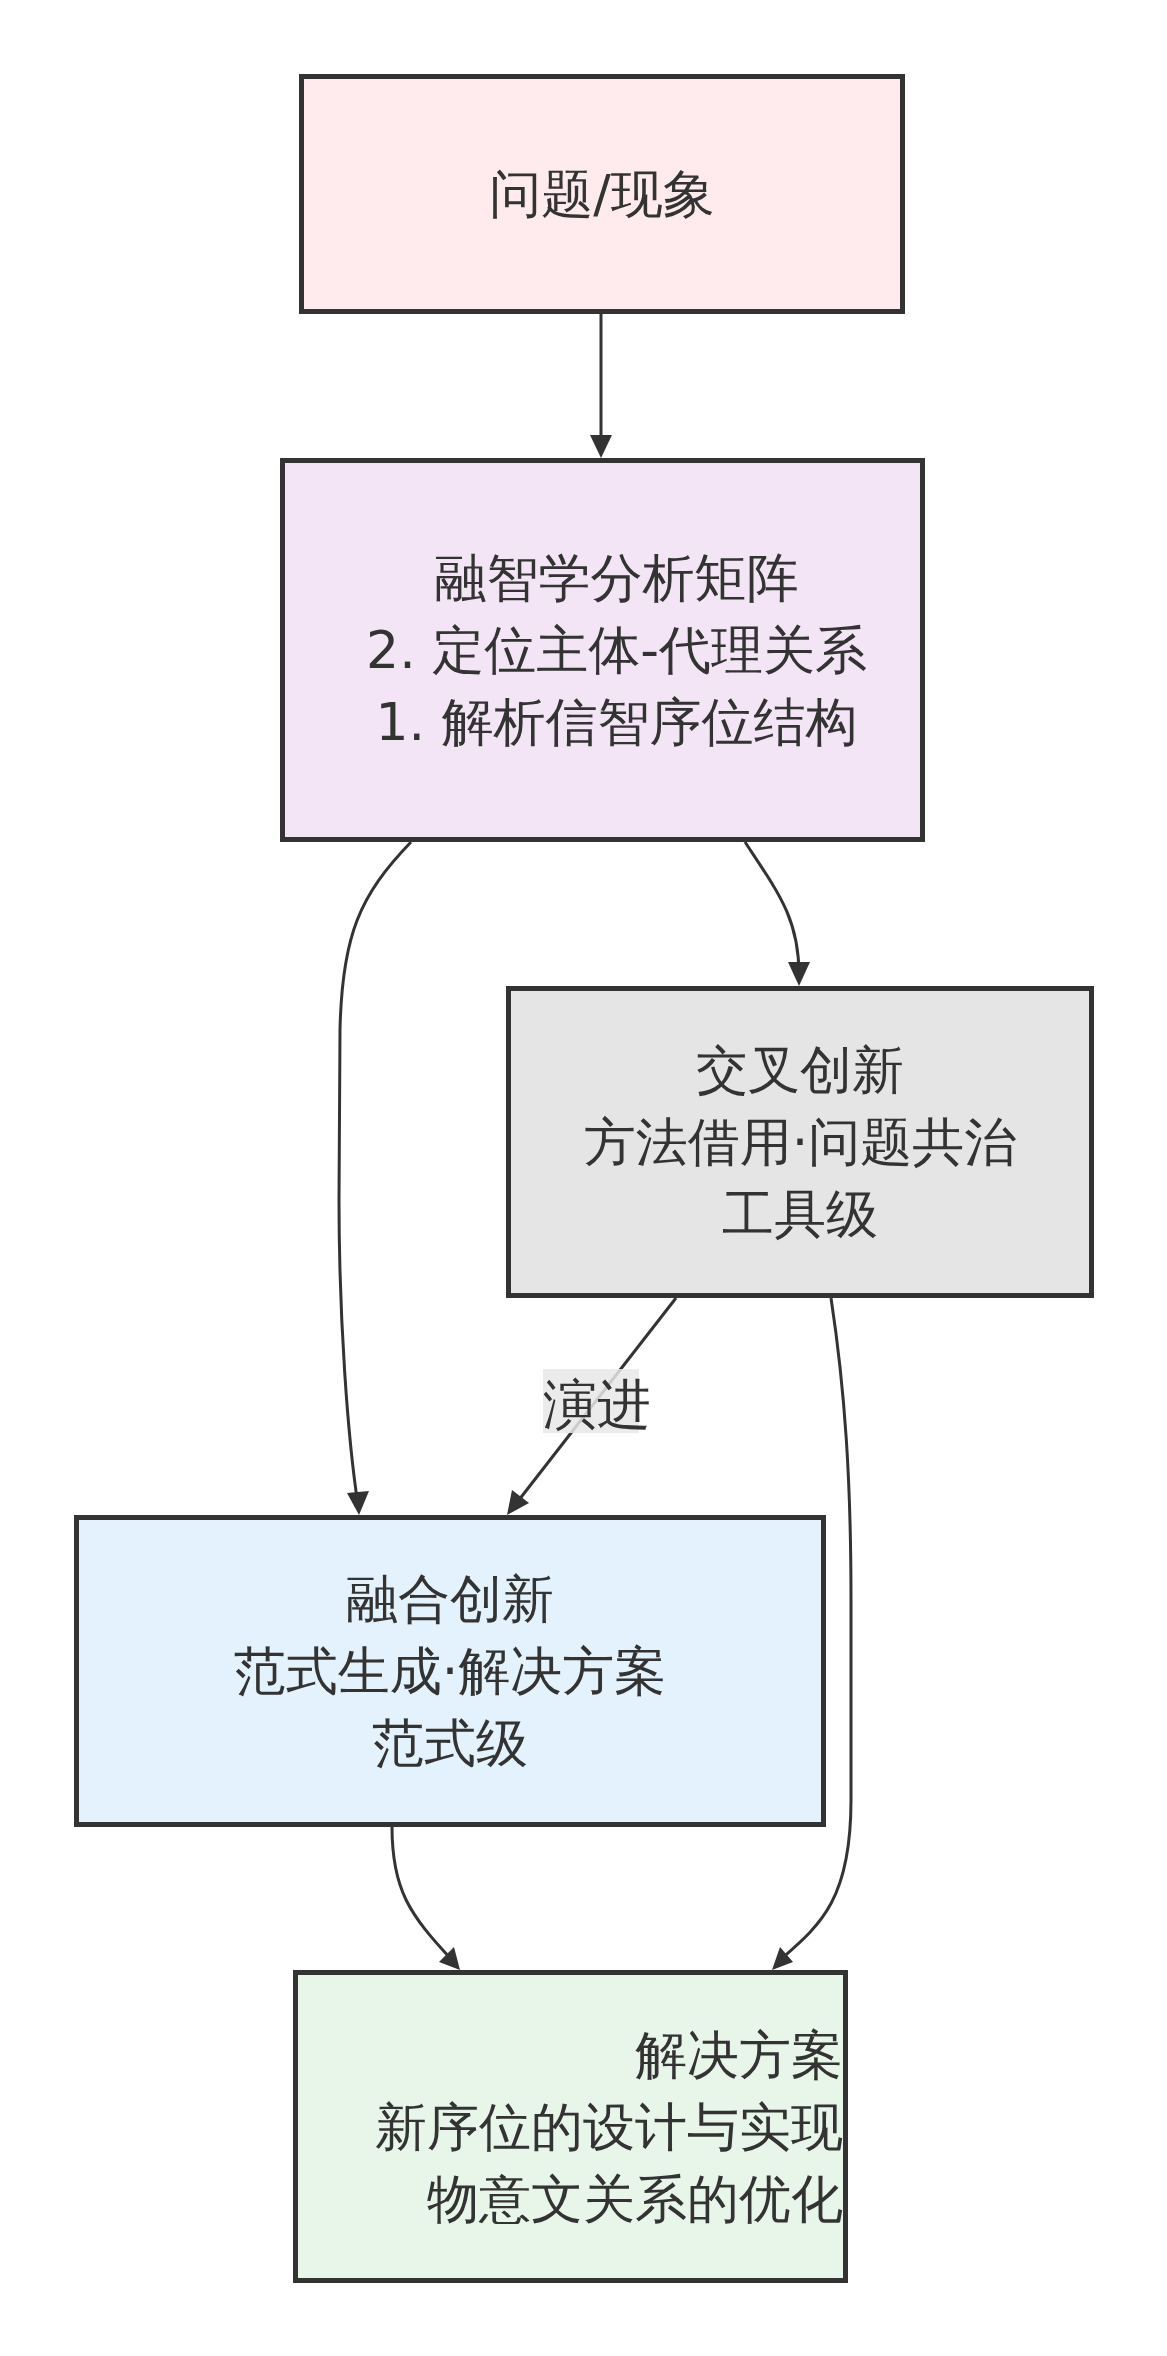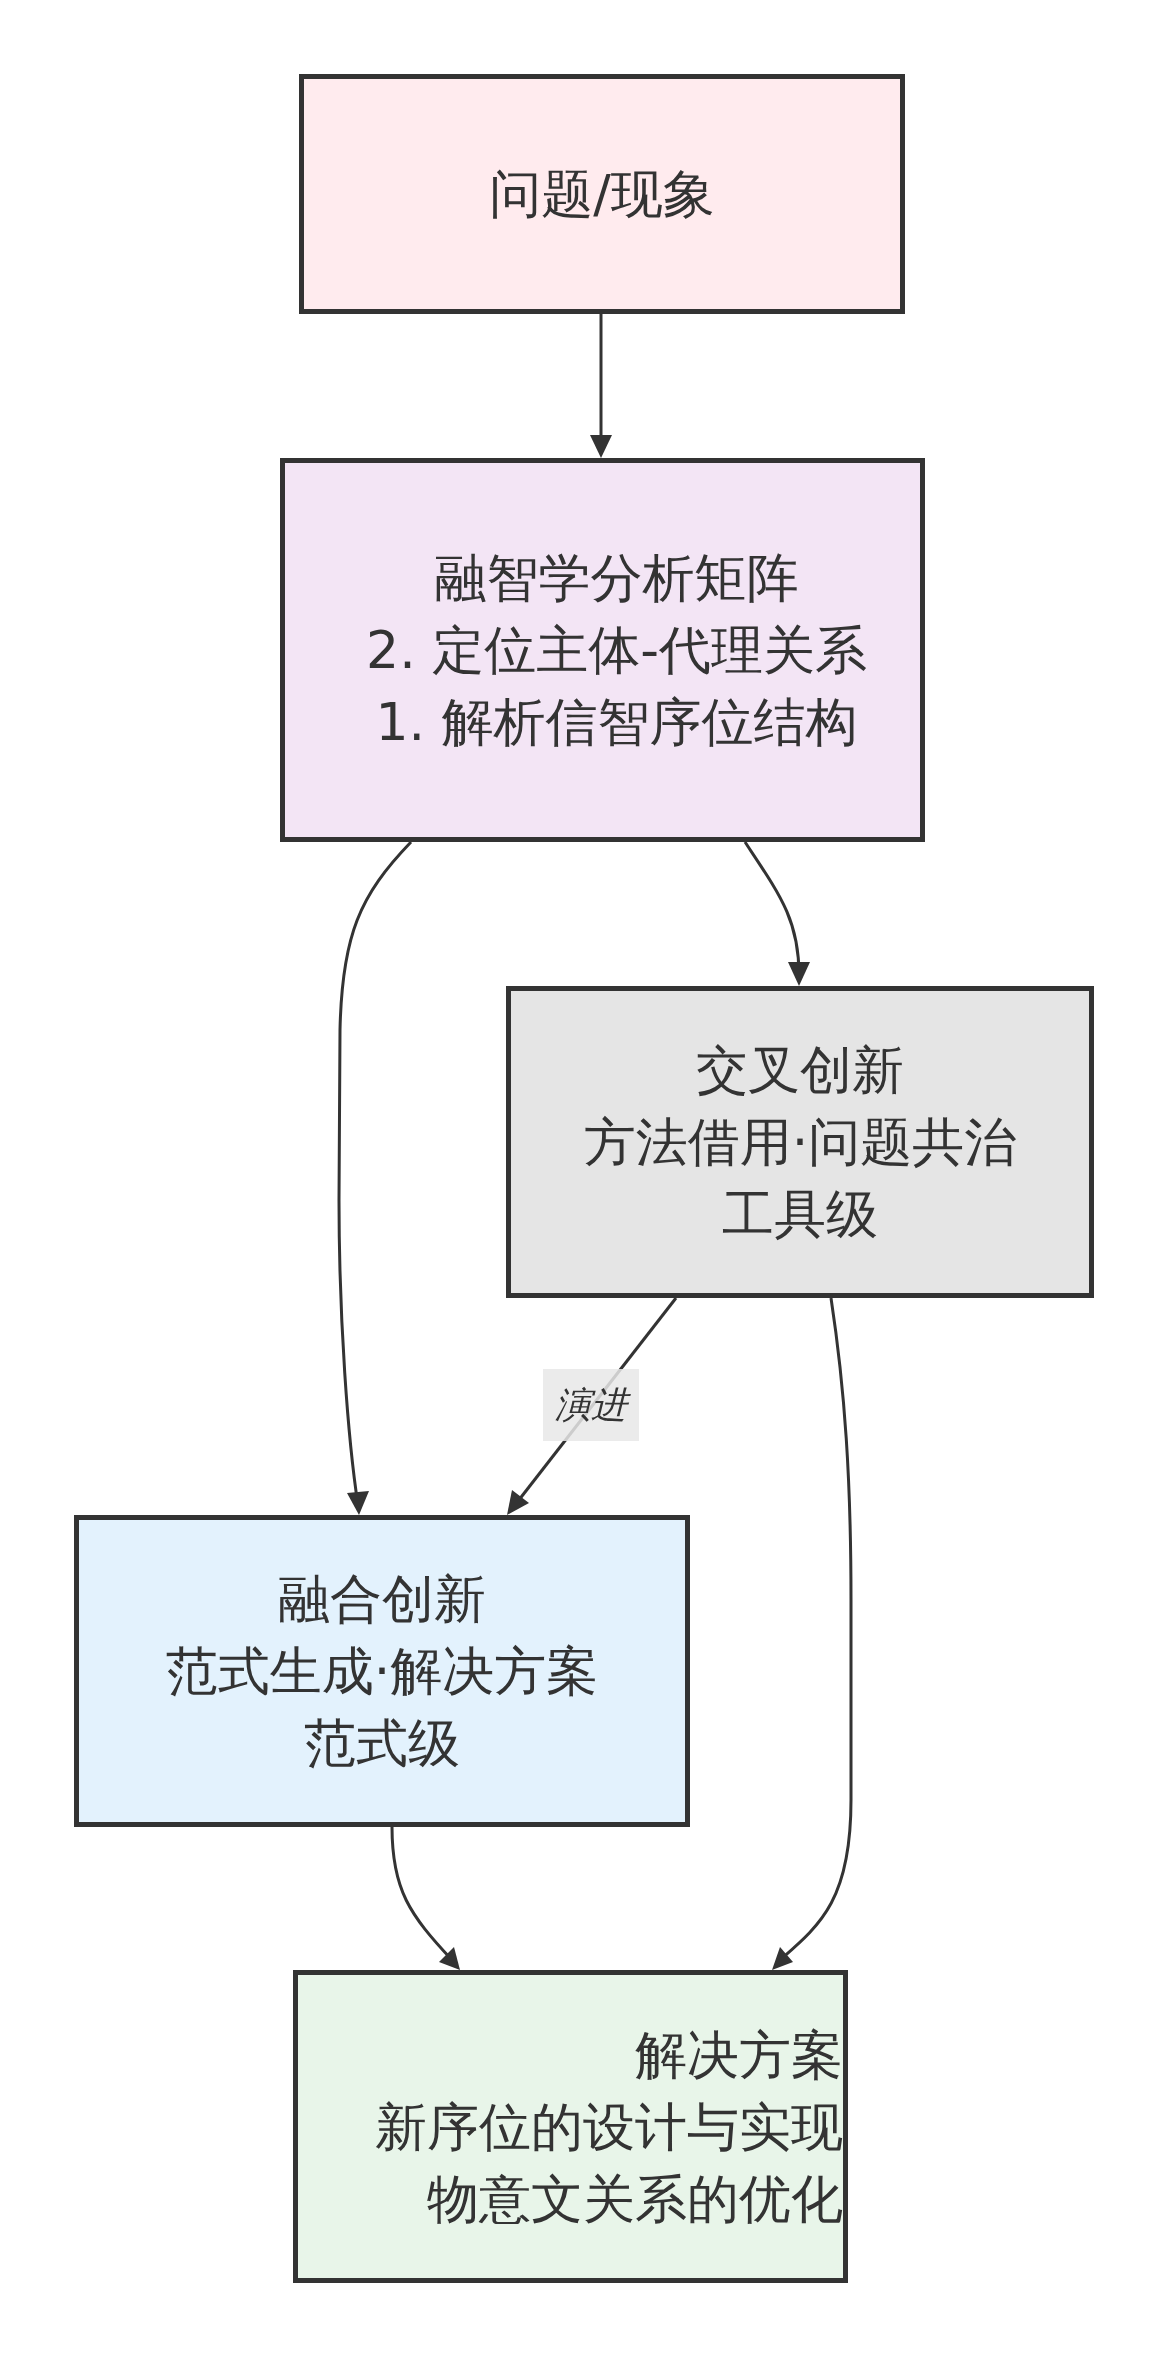--- a/index.html
+++ b/index.html
@@ -9,26 +9,26 @@
   .node {
     position: absolute; box-sizing: border-box;
     border: 5px solid #333333;
     display: flex; flex-direction: column; align-items: center; justify-content: center;
     color: #333333; text-align: center;
   }
   .node .line { font-size: 52px; line-height: 72px; white-space: nowrap; }
   #n1 { left: 299px; top: 74px;   width: 606px; height: 240px; }
   #n2 { left: 280px; top: 458px;  width: 645px; height: 384px; padding-left: 28px; }
   #n3 { left: 506px; top: 986px;  width: 588px; height: 312px; }
-  #n4 { left: 74px;  top: 1515px; width: 616px; height: 312px; }
+  #n4 { left: 74px;  top: 1515px; width: 752px; height: 312px; }
   #n5 { left: 293px; top: 1970px; width: 555px; height: 313px; align-items: flex-end; }
   .edge-label {
-    position: absolute; left: 543px; top: 1369px; width: 96px; height: 72px;
+    position: absolute; left: 543px; top: 1369px; width: 96px; height: 64px;
     background: rgba(232,232,232,0.85); color: #333333;
-    font-size: 36px; line-height: 72px; text-align: center; white-space: nowrap; font-style: italic;
+    font-size: 54px; line-height: 72px; text-align: center; white-space: nowrap;
   }
 </style>
 </head>
 <body>
 
 <svg id="edges" xmlns="http://www.w3.org/2000/svg" viewBox="0 0 1167 2356">
   <defs>
     <marker id="arrow" viewBox="0 0 10 10" refX="9" refY="5" markerWidth="7.5" markerHeight="7.5" markerUnits="userSpaceOnUse" orient="auto">
       <path d="M0,0 L10,5 L0,10 z" fill="#333333"></path>
     </marker>

